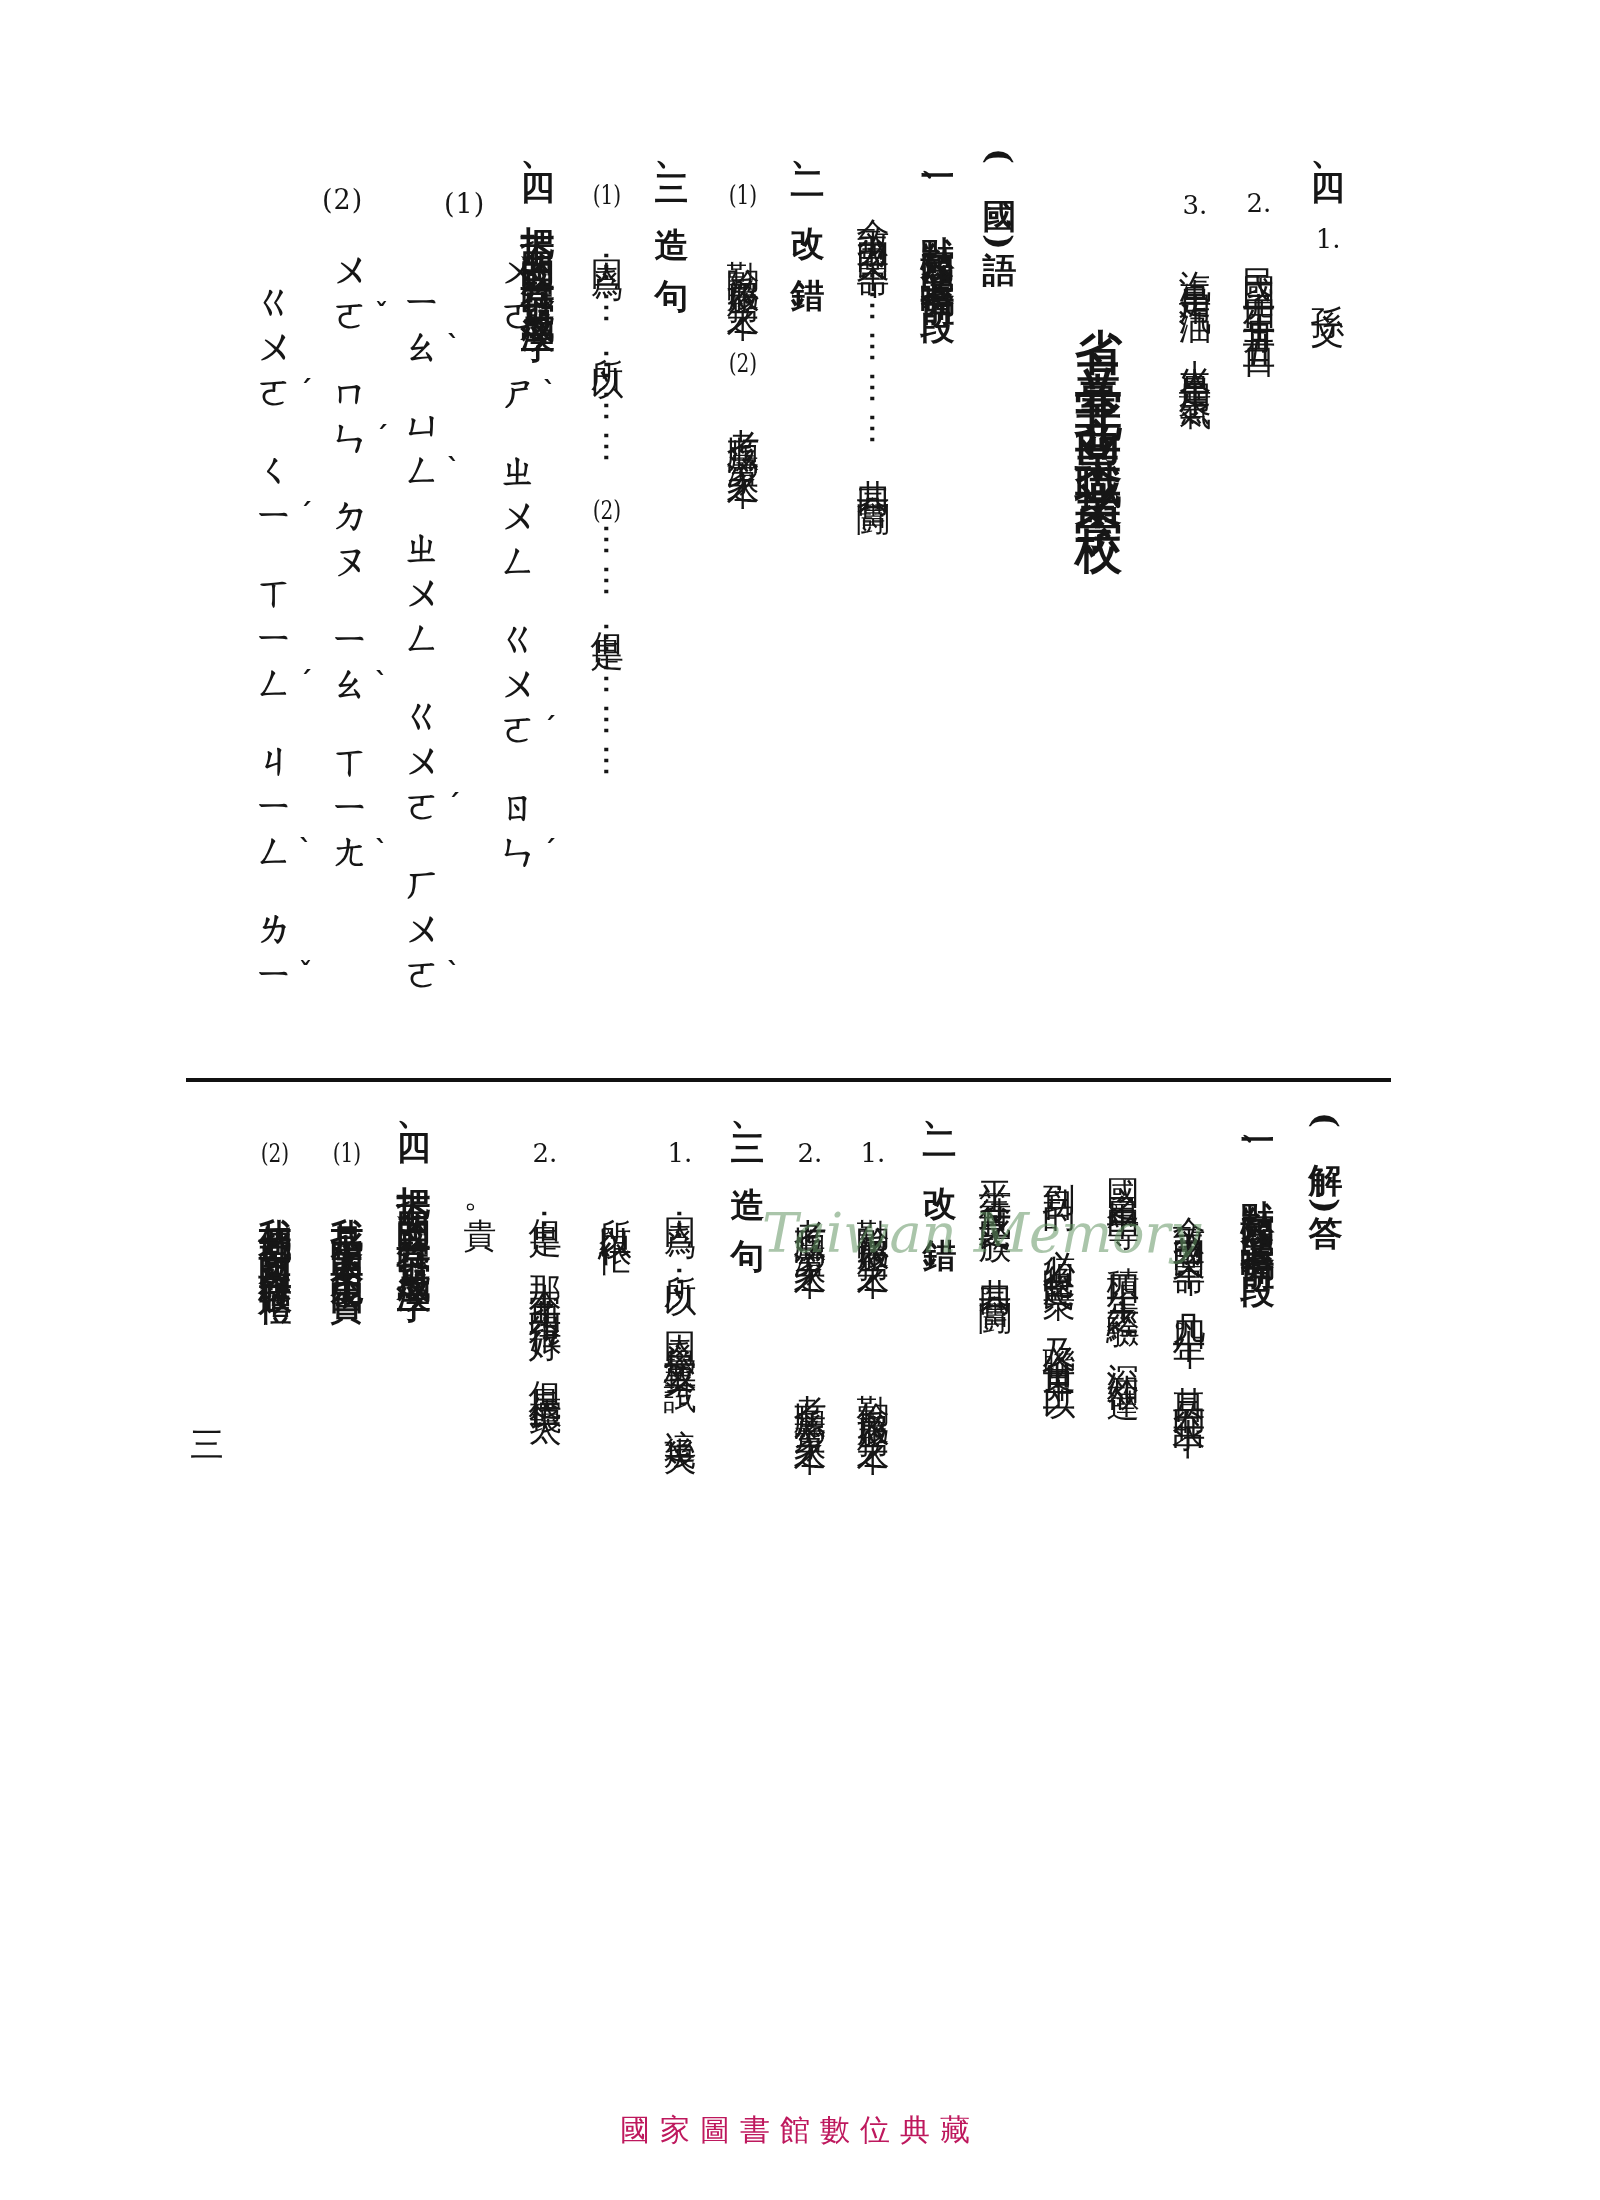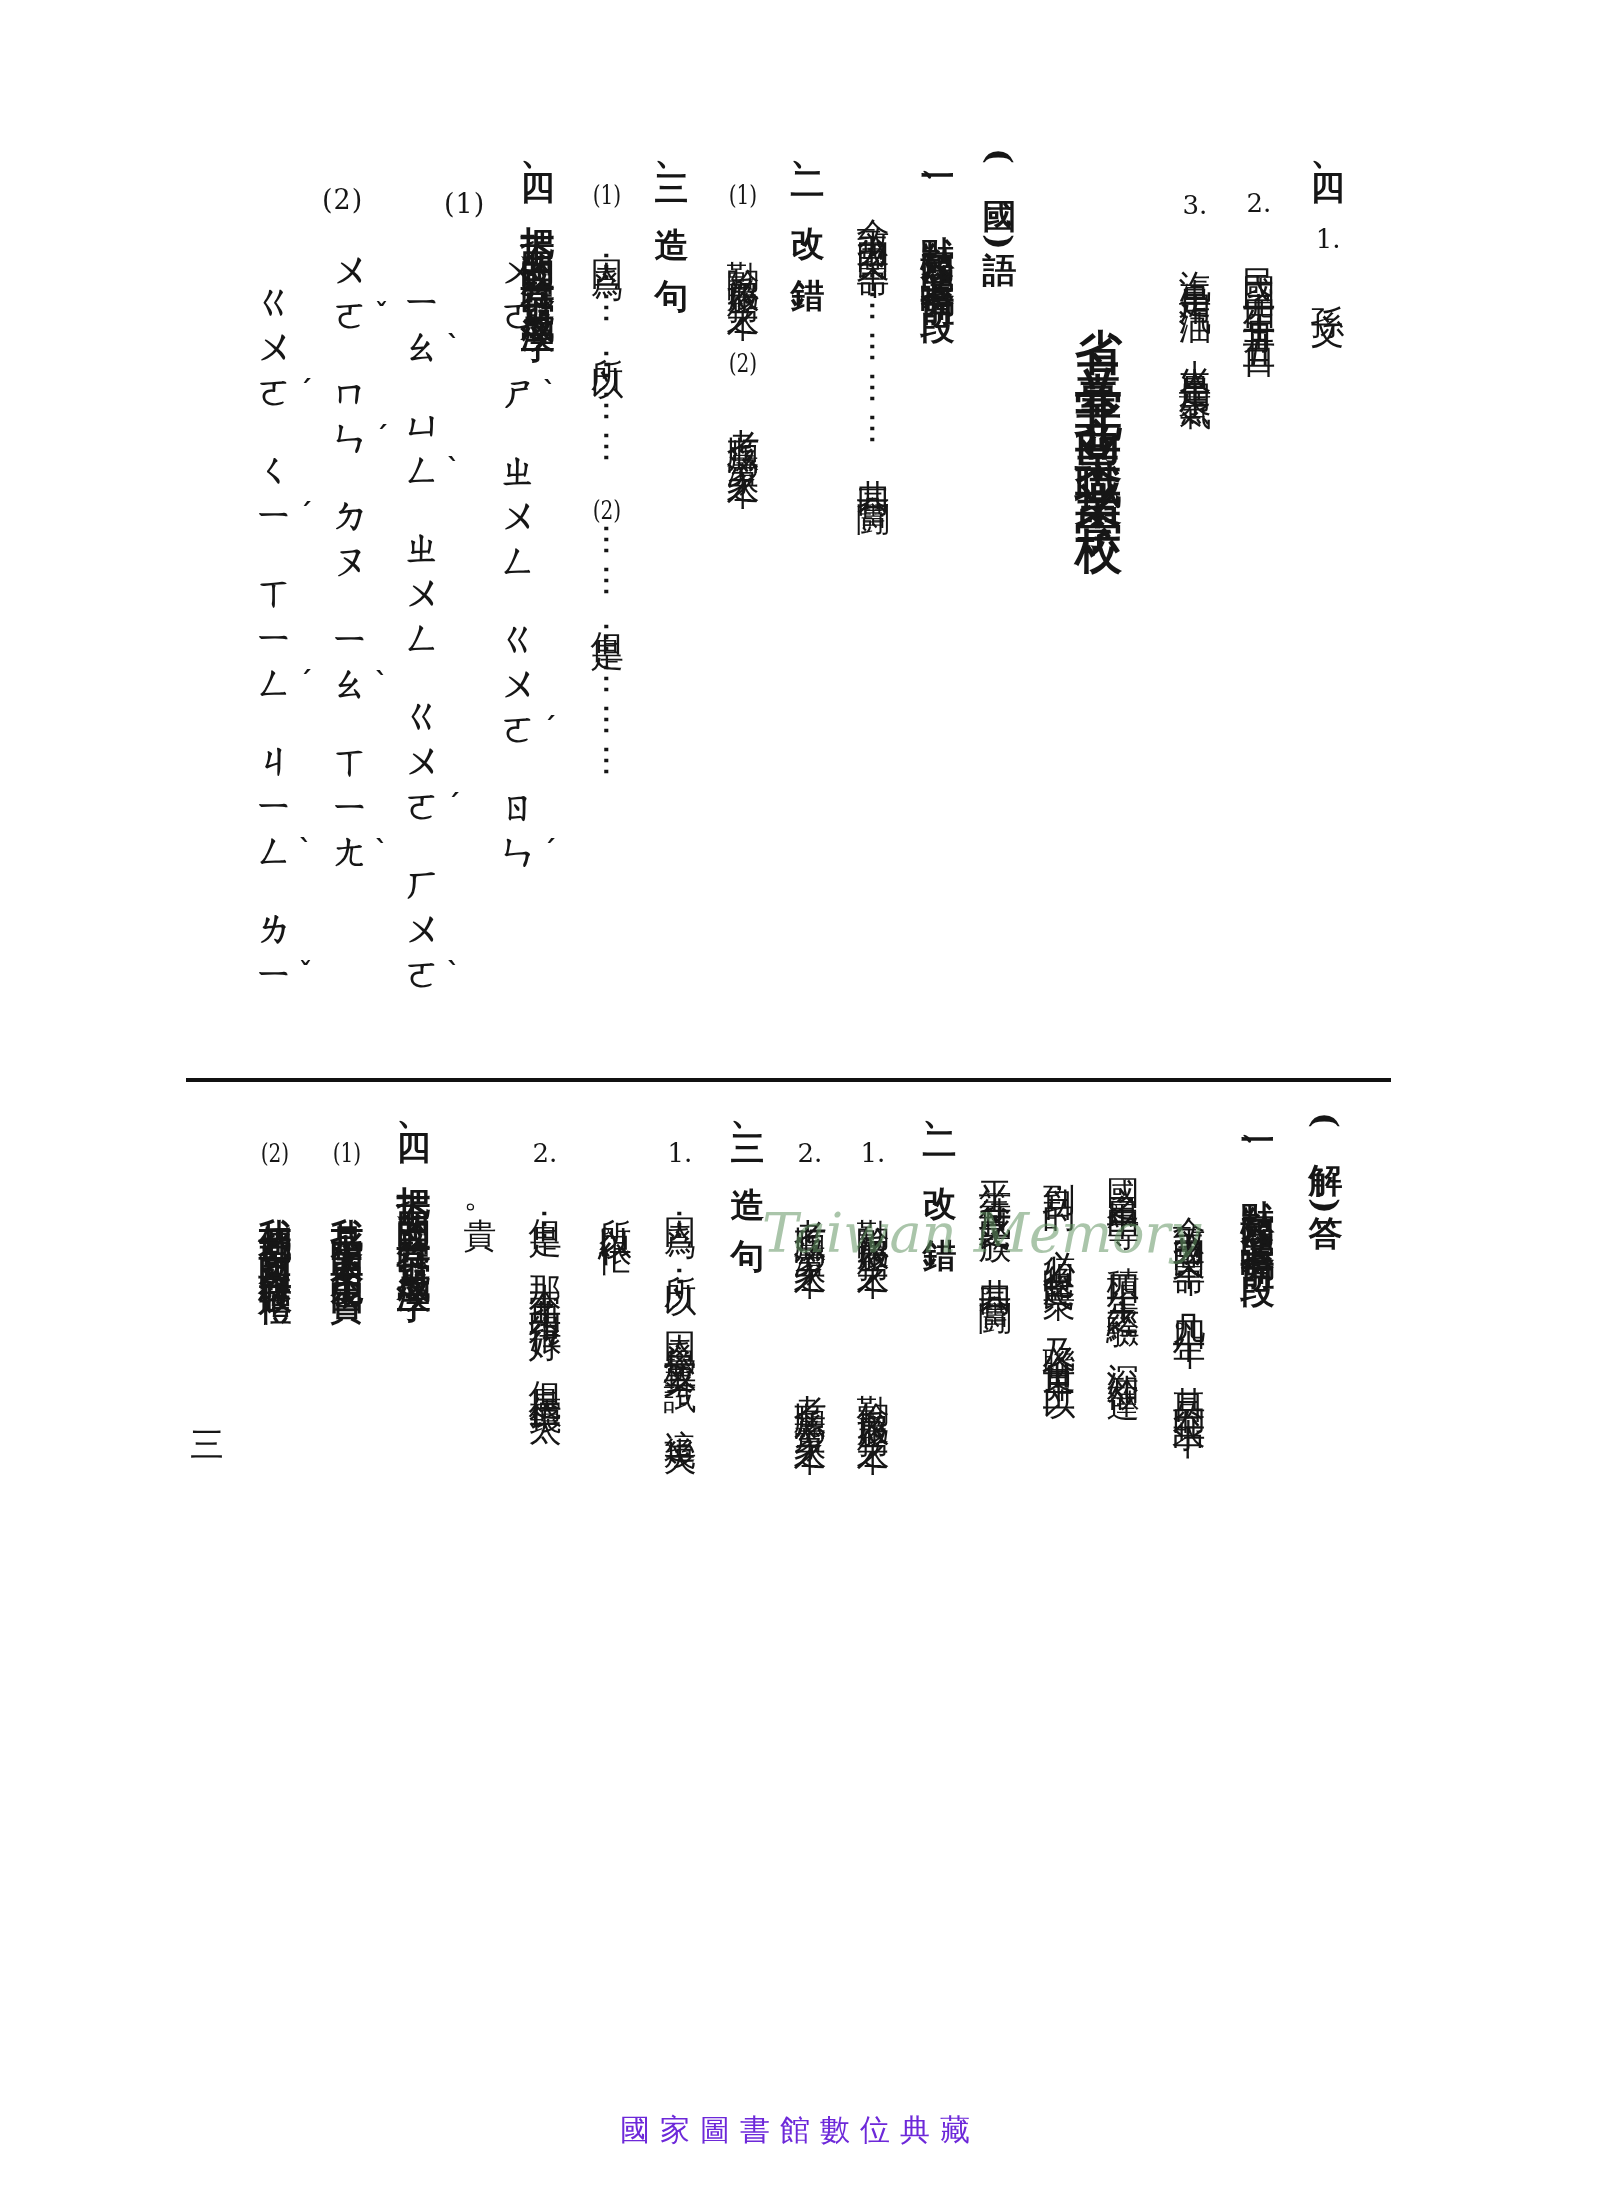--- a/index.html
+++ b/index.html
@@ -26,21 +26,21 @@
   .sym{font-size:36px;line-height:1;font-weight:bold;}
   .tone{position:absolute;right:-16px;bottom:4px;font-size:26px;font-weight:bold;}
   .divider{position:absolute;background:#111;}
   .wm-cjk{position:absolute;font-size:168px;font-style:italic;font-weight:bold;
           letter-spacing:-4px;color:rgba(105,145,105,0.42);white-space:nowrap;
           font-family:"DejaVu Serif",serif;pointer-events:none;z-index:6;}
   .wm-latin{position:absolute;font-size:54px;font-style:italic;
             color:rgba(100,150,100,0.55);font-family:"DejaVu Serif",serif;
             pointer-events:none;z-index:6;}
   .caption{position:absolute;left:0;right:0;text-align:center;font-size:30px;
-           letter-spacing:10px;color:#6d28d9;font-family:"DejaVu Sans",sans-serif;}
+           letter-spacing:10px;color:#be185d;font-family:"DejaVu Sans",sans-serif;}
   .pagenum{position:absolute;font-size:34px;}
 </style>
 </head>
 <body>
 
 <div class="page">
 
   <div class="vcol f34" style="left:1308px;top:148px;">
     <span class="bold">四、</span><span class="igap"></span><span class="cnum">1.</span><span class="igap"></span><span>孫文</span>
   </div>

